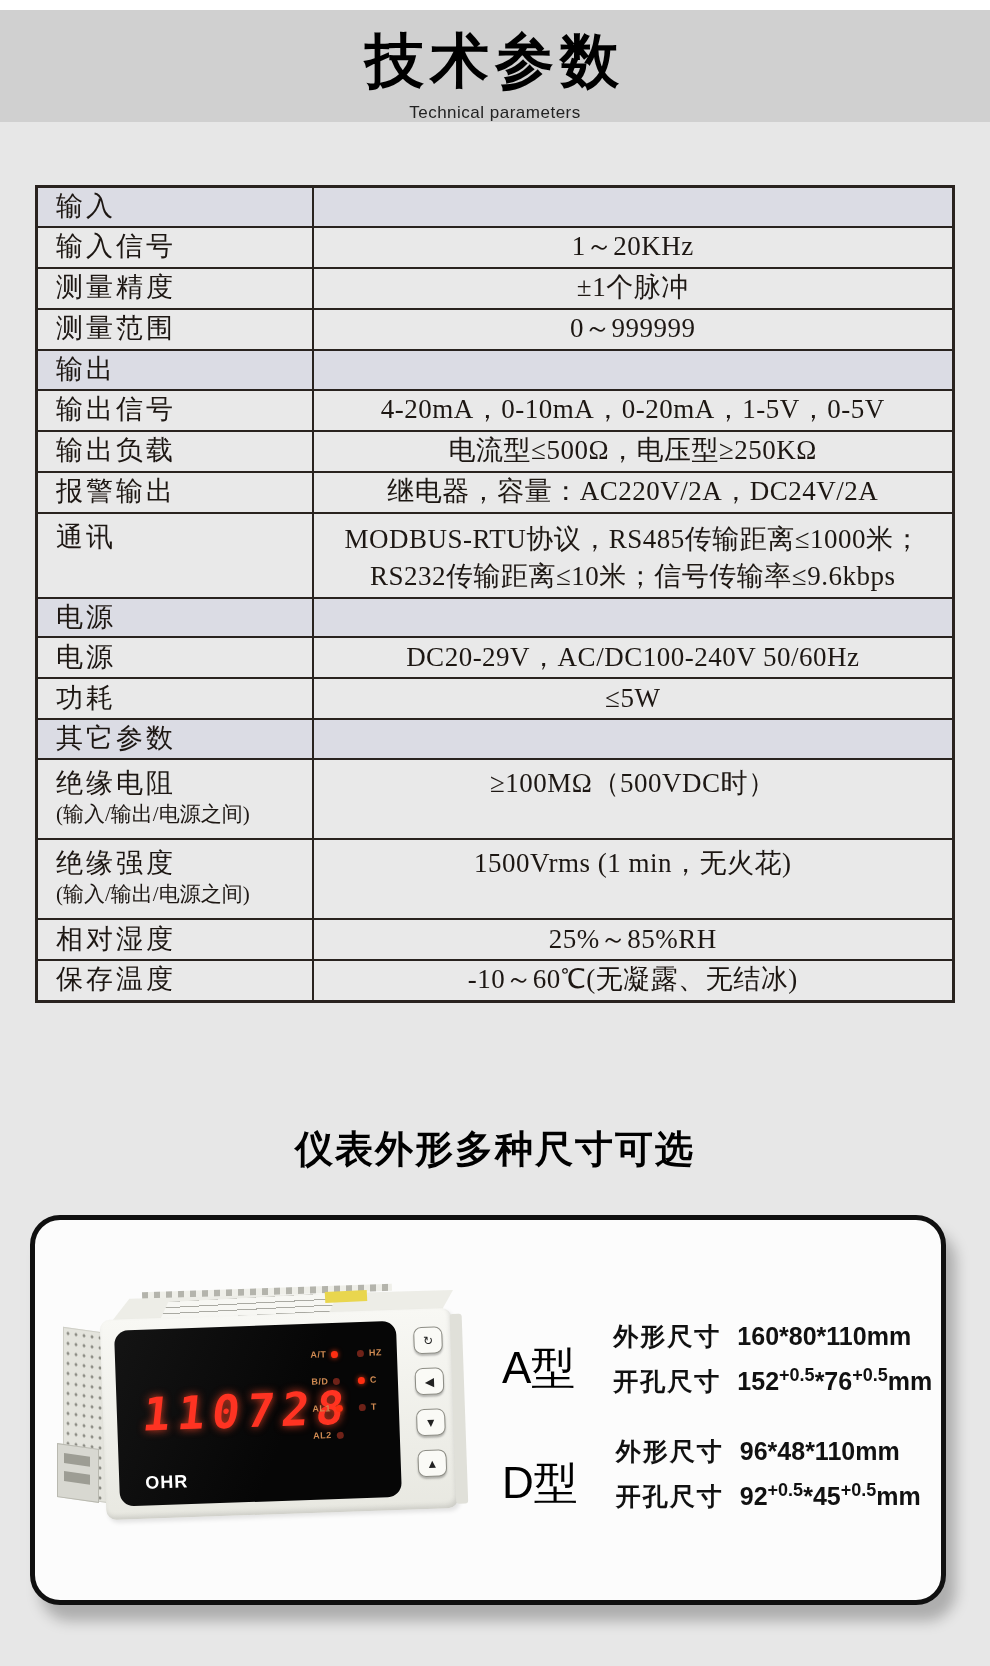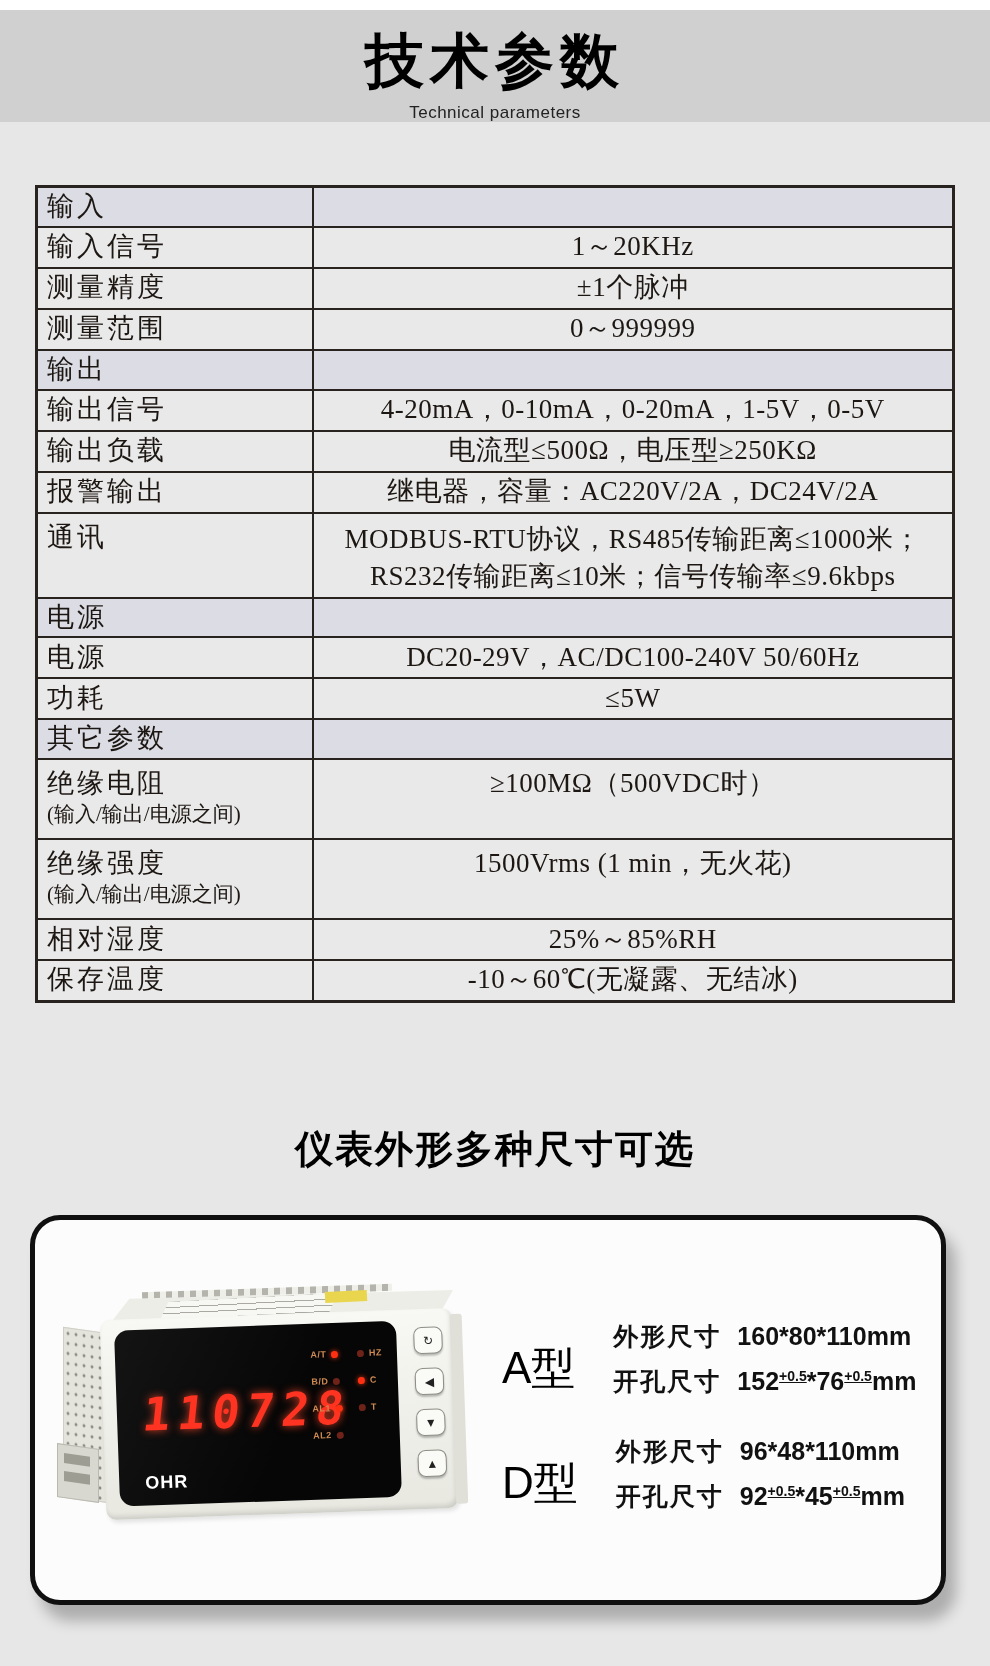--- a/index.html
+++ b/index.html
@@ -25,21 +25,21 @@
     font-family:"Liberation Serif", serif;
     table-layout:fixed;
   }
   table.spec col.c1{width:276px;}
   table.spec td{
     border:2px solid #29231f;
     padding:2px 10px;vertical-align:middle;
     font-size:27px;color:#1d1713;line-height:1.25;
     overflow:hidden;
   }
-  table.spec td.label{letter-spacing:3px;padding-left:9px;}
+  table.spec td.label{letter-spacing:3px;padding-left:18px;}
   table.spec td.value{letter-spacing:0.5px;text-align:center;}
   table.spec tr{height:41px;}
   table.spec tr.section{height:37px;}
   table.spec tr.section td{background:#dbdce4;}
   table.spec tr.tall{height:80px;}
   table.spec tr.tall td{vertical-align:top;padding-top:7px;}
   table.spec .sub{font-size:21px;letter-spacing:0;white-space:nowrap;}
   table.spec .vline{line-height:37px;white-space:nowrap;}
 
   
@@ -54,21 +54,21 @@
   }
 
   
   .model{position:absolute;left:455px;display:flex;align-items:flex-end;gap:38px;margin-left:12px;}
   .model-a{top:100px;}
   .model-d{top:215px;}
   .model-label{font-size:44px;color:#000;}
   .model-lines{display:flex;flex-direction:column;gap:12px;}
   .line{font-size:25px;font-weight:bold;white-space:nowrap;}
   .line .k{letter-spacing:2px;margin-right:16px;}
-  .line sup{font-size:14px;letter-spacing:0;text-decoration:underline;}
+  .line sup{font-size:18px;letter-spacing:0;}
 
   
   .meter{position:absolute;left:22px;top:18px;width:412px;height:348px;}
   .m-top{
     position:absolute;left:48px;top:52px;width:348px;height:40px;background:#ededE7;
     background:#ededе7;background-color:#ededе7;background-color:#ede-de7;
     background-color:#ededE7;
     clip-path:polygon(0 100%, 7% 22%, 100% 0, 95% 78%);
   }
   .m-teeth{

